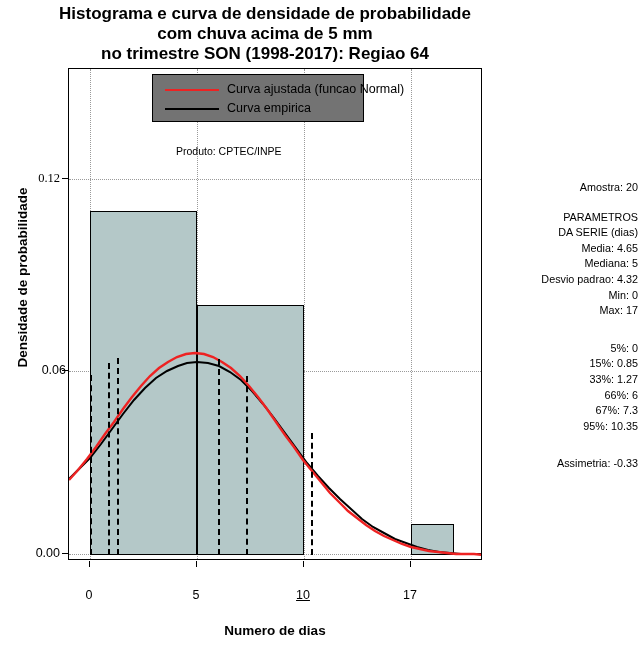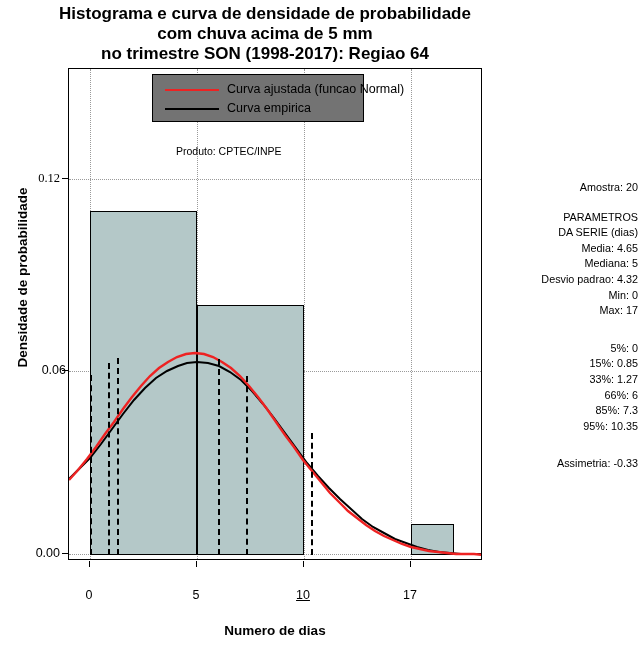--- a/index.html
+++ b/index.html
@@ -267,19 +267,19 @@
     <div class="line ind2">Media: 4.65</div>
     <div class="line ind2">Mediana: 5</div>
     <div class="line ind2">Desvio padrao: 4.32</div>
     <div class="line ind2">Min: 0</div>
     <div class="line ind2">Max: 17</div>
     <div class="gap-lg"></div>
     <div class="line ind2">5%: 0</div>
     <div class="line ind2">15%: 0.85</div>
     <div class="line ind2">33%: 1.27</div>
     <div class="line ind2">66%: 6</div>
-    <div class="line ind2">85%: 7.3</div>
+    <div class="line ind2">67%: 7.3</div>
     <div class="line ind2">95%: 10.35</div>
     <div class="gap-lg"></div>
     <div class="line ind2">Assimetria: -0.33</div>
   </div>
 
 </div>
 
 </body></html>

